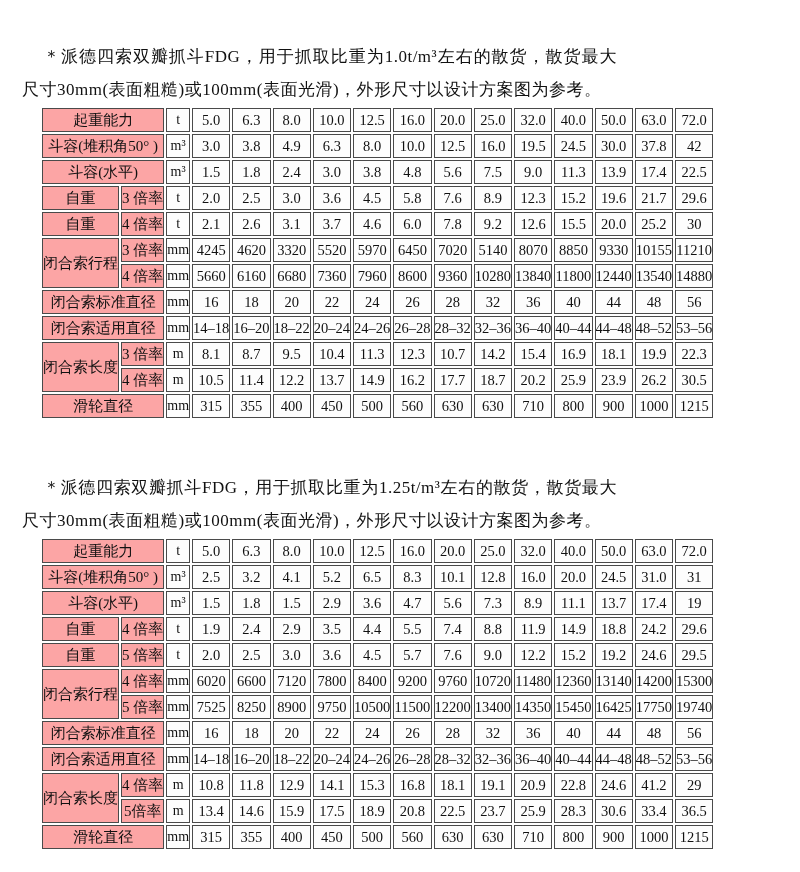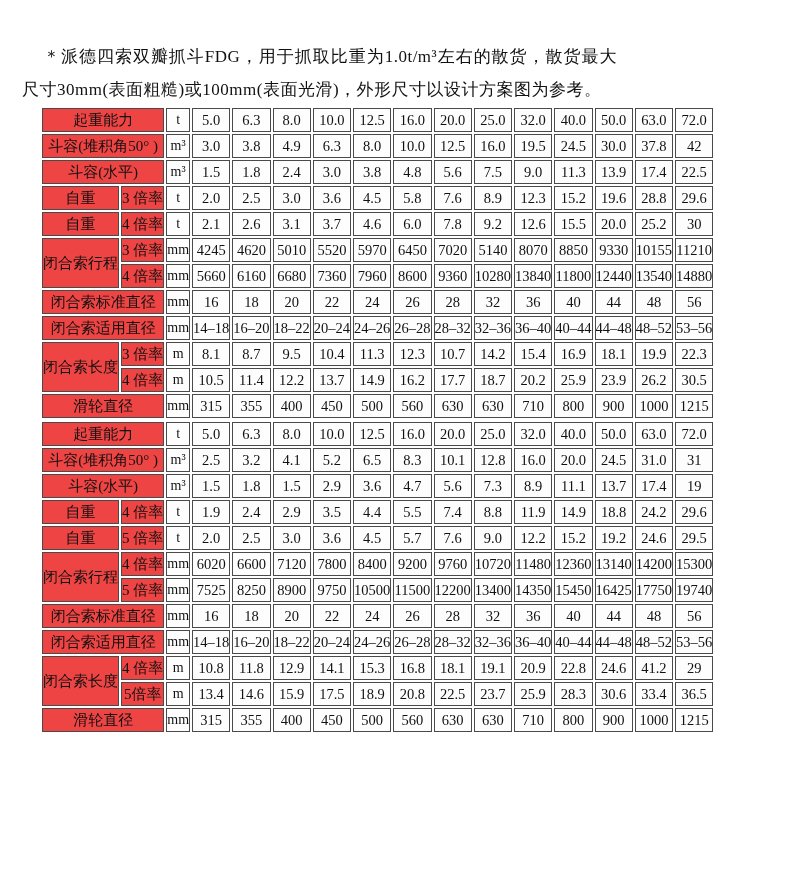--- a/index.html
+++ b/index.html
@@ -42,21 +42,21 @@
     height: 24px;
     padding: 0;
     text-align: center;
     vertical-align: middle;
     font-size: 14.5px;
     line-height: 22px;
     overflow: hidden;
     white-space: nowrap;
   }
   table.spec td.lbl {
-    background: #ef4444;
+    background: #fca5a5;
     font-size: 15px;
   }
   table.spec td.unit,
   table.spec td.val {
     background: #fdfdfd;
   }
   table.spec td.unit { font-size: 14px; }
 </style>
 </head>
 <body>
@@ -144,21 +144,21 @@
           <td class="val">2.5</td>
           <td class="val">3.0</td>
           <td class="val">3.6</td>
           <td class="val">4.5</td>
           <td class="val">5.8</td>
           <td class="val">7.6</td>
           <td class="val">8.9</td>
           <td class="val">12.3</td>
           <td class="val">15.2</td>
           <td class="val">19.6</td>
-          <td class="val">28.8</td>
+          <td class="val">21.7</td>
           <td class="val">29.6</td>
         </tr>
         <tr>
           <td class="lbl" colspan="1" rowspan="1">自重</td>
           <td class="lbl">4 倍率</td>
           <td class="unit">t</td>
           <td class="val">2.1</td>
           <td class="val">2.6</td>
           <td class="val">3.1</td>
           <td class="val">3.7</td>
@@ -171,21 +171,21 @@
           <td class="val">20.0</td>
           <td class="val">25.2</td>
           <td class="val">30</td>
         </tr>
         <tr>
           <td class="lbl" colspan="1" rowspan="2">闭合索行程</td>
           <td class="lbl">3 倍率</td>
           <td class="unit">mm</td>
           <td class="val">4245</td>
           <td class="val">4620</td>
-          <td class="val">5010</td>
+          <td class="val">3320</td>
           <td class="val">5520</td>
           <td class="val">5970</td>
           <td class="val">6450</td>
           <td class="val">7020</td>
           <td class="val">5140</td>
           <td class="val">8070</td>
           <td class="val">8850</td>
           <td class="val">9330</td>
           <td class="val">10155</td>
           <td class="val">11210</td>
@@ -289,20 +289,21 @@
           <td class="val">630</td>
           <td class="val">710</td>
           <td class="val">800</td>
           <td class="val">900</td>
           <td class="val">1000</td>
           <td class="val">1215</td>
         </tr>
       </tbody>
   </table>
 
+  <p class="intro intro-2">＊派德四索双瓣抓斗FDG，用于抓取比重为1.25t/m³左右的散货，散货最大尺寸30mm(表面粗糙)或100mm(表面光滑)，外形尺寸以设计方案图为参考。</p>
 
   <table class="spec">
     <colgroup>
       <col style="width:72px">
         <col style="width:54px">
         <col style="width:38px">
       <col style="width:40px">
         <col style="width:40px">
         <col style="width:40px">
         <col style="width:40px">

